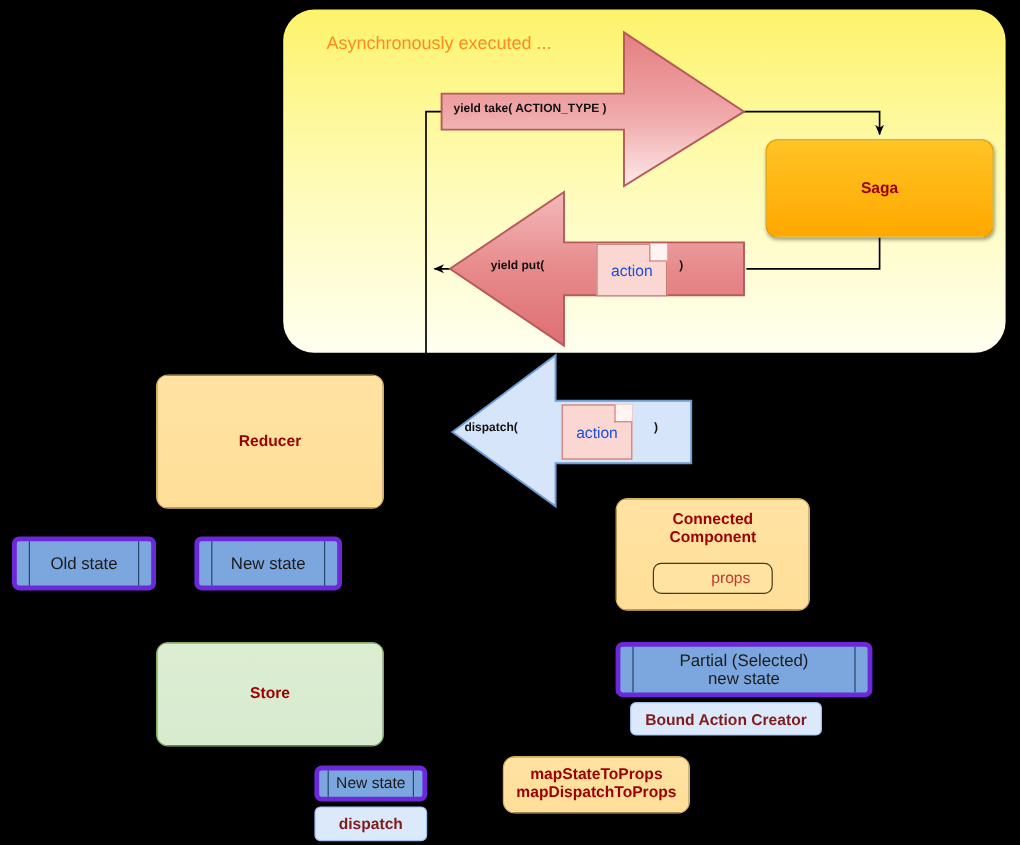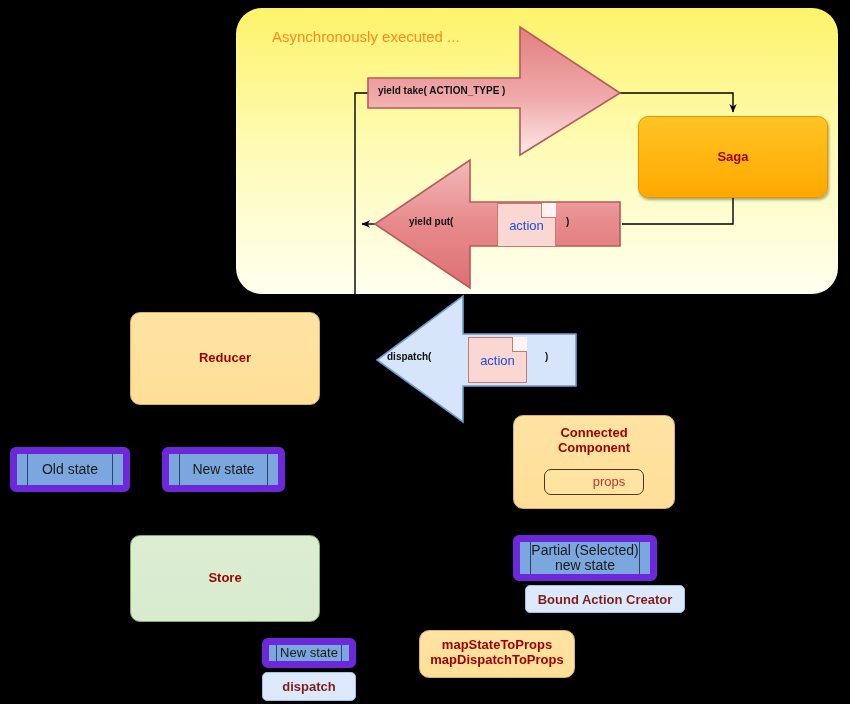--- a/index.html
+++ b/index.html
@@ -22,21 +22,21 @@
     border:1px solid #d99b00;color:#9b0000;
     box-shadow:1px 2px 3px rgba(0,0,0,.35);
   }
   .green-node{
     background:linear-gradient(#dcedd2,#d8ebcf);
     border:1px solid #7fae63;color:#9b0000;
   }
   
   .state-box{
     position:absolute;box-sizing:border-box;
-    background:#7ba7de;border:7px solid #6d28d9;border-radius:6px;
+    background:#7ba7de;border:4px solid #6d28d9;border-radius:6px;
     display:flex;align-items:center;justify-content:center;
     color:#1b1b1b;font-size:14px;line-height:1.1;text-align:center;
   }
   .state-box .bar{
     position:absolute;top:0;bottom:0;width:0;border-left:1px solid #28456e;
   }
   .state-box .bar.l{left:10px;}
   .state-box .bar.r{right:10px;}
   .lightblue-box{
     position:absolute;box-sizing:border-box;
@@ -151,21 +151,21 @@
   <div class="note" style="left:468px;top:337px;width:59px;height:46px;">
     <span class="fold"></span>
     <span>action</span>
   </div>
   <div class="arrow-text" style="left:545px;top:351px;">)</div>
 
   <div class="rbox orange-node" style="left:638px;top:116px;width:190px;height:82px;">
     <span>Saga</span>
   </div>
 
-  <div class="rbox yellow-node" style="left:130px;top:312px;width:190px;height:93px;">
+  <div class="rbox yellow-node" style="left:130px;top:312px;width:190px;height:112px;">
     <span>Reducer</span>
   </div>
 
   <div class="rbox green-node" style="left:130px;top:535px;width:190px;height:87px;">
     <span>Store</span>
   </div>
 
   <div class="rbox yellow-node" style="left:513px;top:415px;width:162px;height:94px;
        display:block;padding-top:10px;">
     <div>Connected</div>
@@ -192,21 +192,21 @@
     <span class="bar r"></span>
     <span>New state</span>
   </div>
 
   <div class="state-box" style="left:262px;top:638px;width:94px;height:30px;font-size:13px;">
     <span class="bar l" style="left:7px;"></span>
     <span class="bar r" style="right:7px;"></span>
     <span>New state</span>
   </div>
 
-  <div class="state-box" style="left:513px;top:535px;width:144px;height:46px;">
+  <div class="state-box" style="left:513px;top:535px;width:214px;height:46px;">
     <span class="bar l"></span>
     <span class="bar r"></span>
     <span style="display:block;">
       <span style="display:block;">Partial (Selected)</span>
       <span style="display:block;">new state</span>
     </span>
   </div>
 
   <div class="lightblue-box" style="left:262px;top:672px;width:94px;height:29px;">
     <span>dispatch</span>

